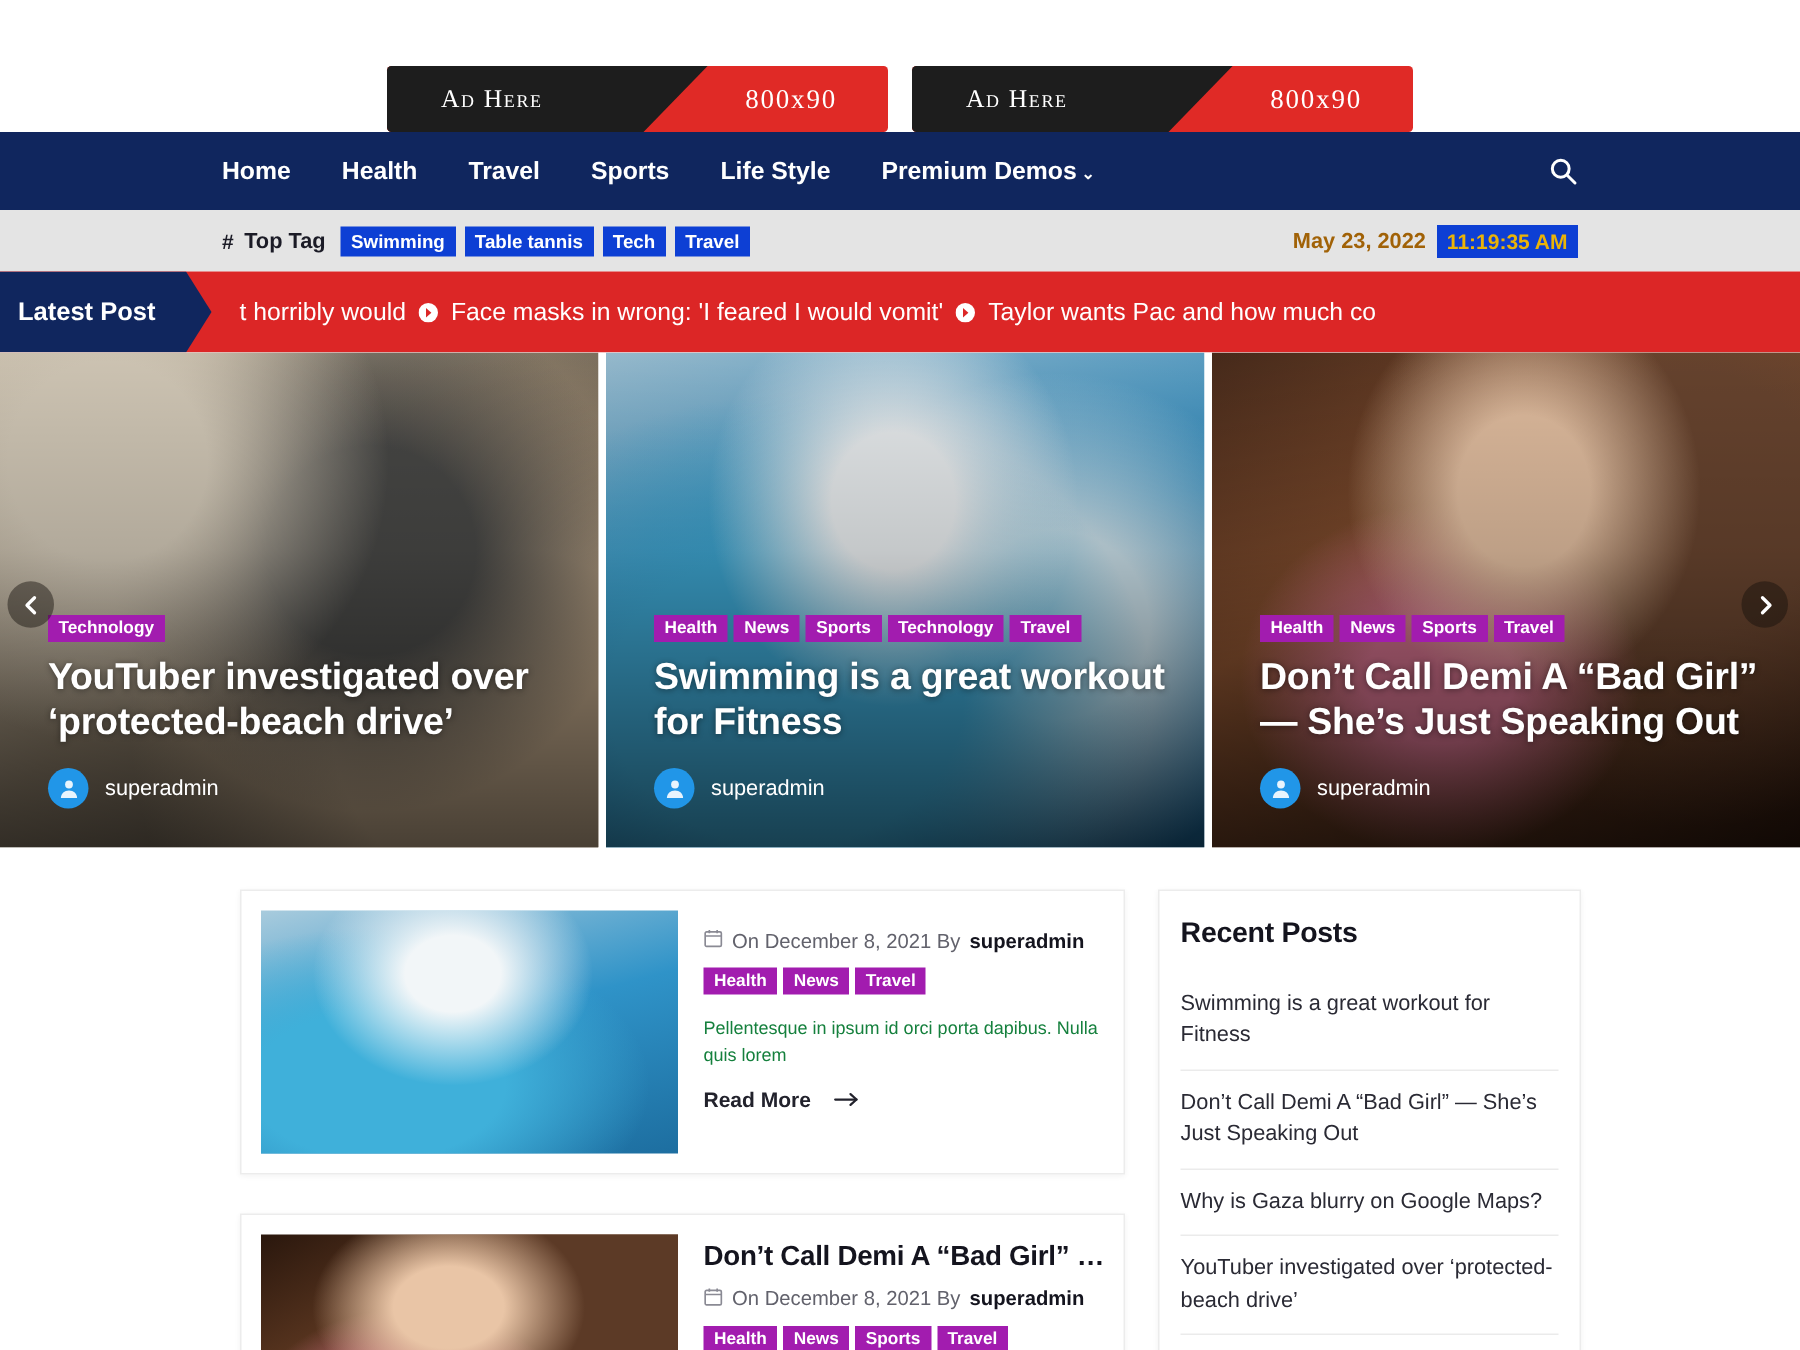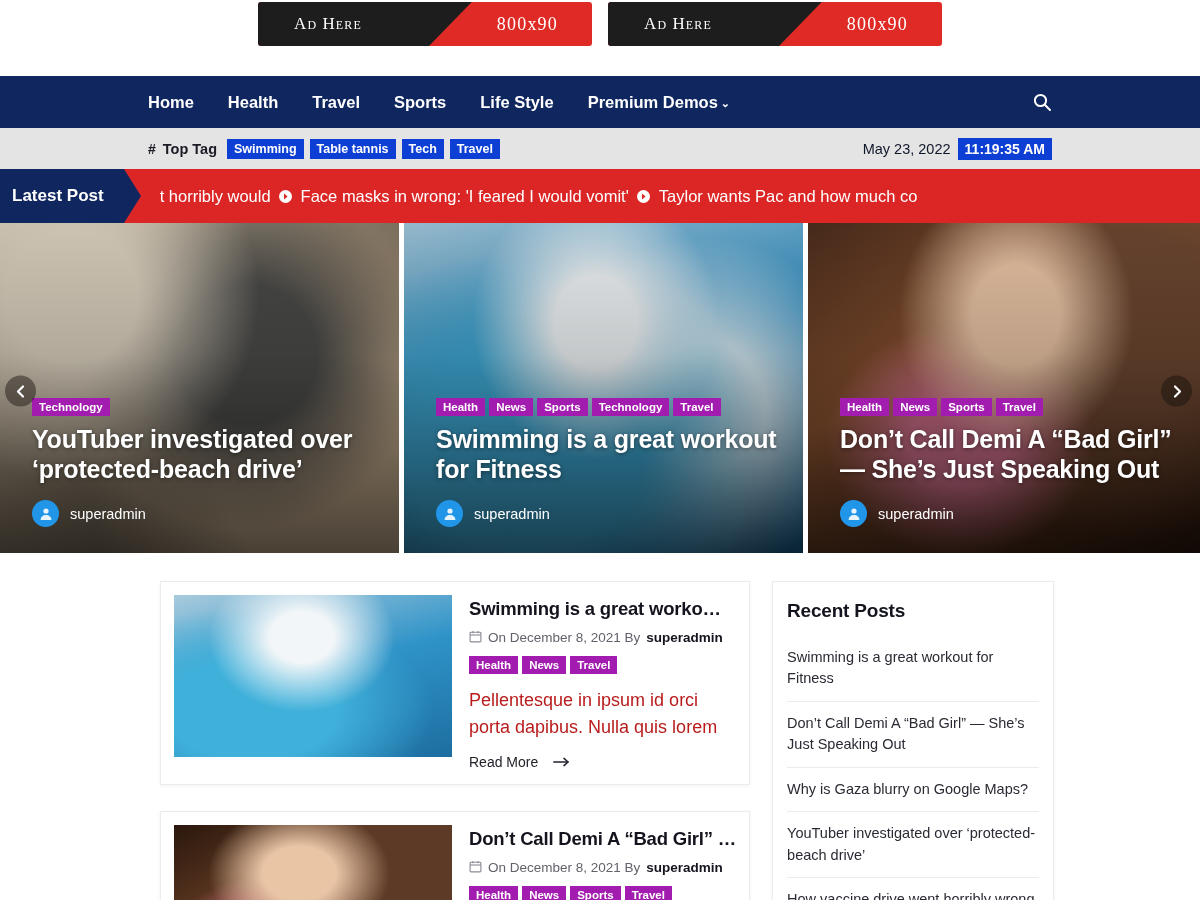--- a/index.html
+++ b/index.html
@@ -5,23 +5,23 @@
   * { box-sizing: border-box; margin: 0; padding: 0; }
   html, body {
     width: 1200px; height: 900px;
     background: #ffffff;
     font-family: "Liberation Sans", sans-serif;
     overflow: hidden;
   }
 
   
   .adbar {
-    height: 76px;
-    display: flex;
-    align-items: flex-start;
+    height: 88px;
+    display: flex;
+    align-items: flex-end;
     justify-content: center;
     gap: 16px;
     background: #ffffff;
     padding-top: 2px;
   }
   .ad-banner {
     position: relative;
     width: 334px; height: 44px;
     background: #e02a26;
     border-radius: 3px;
@@ -118,24 +118,24 @@
     margin-right: 6px;
     cursor: pointer;
     white-space: nowrap;
   }
   .datetime {
     margin-left: auto;
     display: flex;
     align-items: center;
     gap: 7px;
   }
-  .date-text { font-size: 14.5px; color: #0f172a; }
+  .date-text { font-size: 14.5px; color: #a16207; font-weight: bold; }
   .time-badge {
     background: #0d3fd4;
-    color: #ffffff;
+    color: #eab308;
     font-size: 14px;
     font-weight: bold;
     padding: 3px 7px;
   }
 
   
   .ticker {
     height: 54px;
     background: #dc2626;
     display: flex;
@@ -303,33 +303,34 @@
     display: flex;
     align-items: center;
     gap: 6px;
     margin-top: 9px;
     font-size: 13.5px;
     color: #62626c;
   }
   .meta-author { font-weight: bold; color: #14141e; }
   .post-cats { display: flex; gap: 4px; margin-top: 10px; }
   .post-excerpt {
-    font-size: 18px;
-    color: #b91c1c;
+    font-size: 12px;
+    color: #15803d;
     line-height: 1.52;
     margin-top: 13px;
   }
   .read-more {
     display: inline-flex;
     align-items: flex-end;
     gap: 15px;
     margin-top: 13px;
     font-size: 14px;
     color: #22222c;
     cursor: pointer;
+    font-weight: bold;
   }
 
   
   .sidebar { flex: 0 0 282px; }
   .widget {
     background: #ffffff;
     border: 1px solid #ececec;
     box-shadow: 0 1px 4px rgba(0,0,0,0.055);
     padding: 18px 14px 6px 14px;
   }
@@ -537,21 +538,20 @@
 <div class="content">
 
   <div class="main-col">
 
     <div class="post-card">
       <div class="post-thumb" style="background:
           radial-gradient(ellipse at 46% 26%, #f2f6f8 0 15%, transparent 44%),
           radial-gradient(ellipse at 28% 72%, #3fb0da 0 30%, transparent 64%),
           linear-gradient(165deg, #a8cbdd 0%, #2f93c8 48%, #1d6ea0 100%);"></div>
       <div class="post-body">
-        <div class="post-title">Swimming is a great worko…</div>
         <div class="post-meta">
           <span>
             <svg width="13" height="13" viewBox="0 0 14 14" fill="none" stroke="#8a8a94" stroke-width="1.2">
                 <rect x="1.2" y="2.4" width="11.6" height="10.4" rx="1"></rect>
                 <line x1="1.2" y1="5.4" x2="12.8" y2="5.4"></line>
                 <line x1="4.2" y1="1" x2="4.2" y2="3.4"></line>
                 <line x1="9.8" y1="1" x2="9.8" y2="3.4"></line>
               </svg>
           </span>
           <span>On December 8, 2021 By</span>

